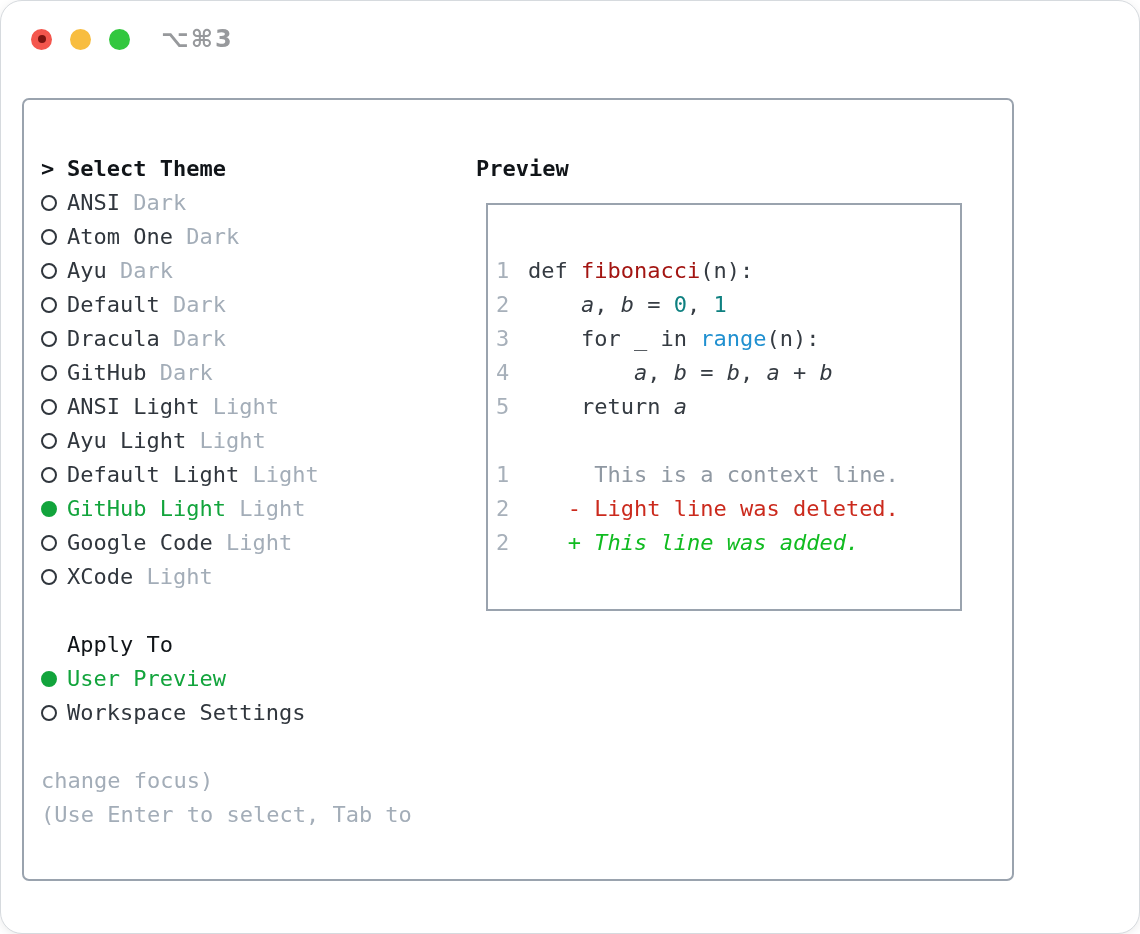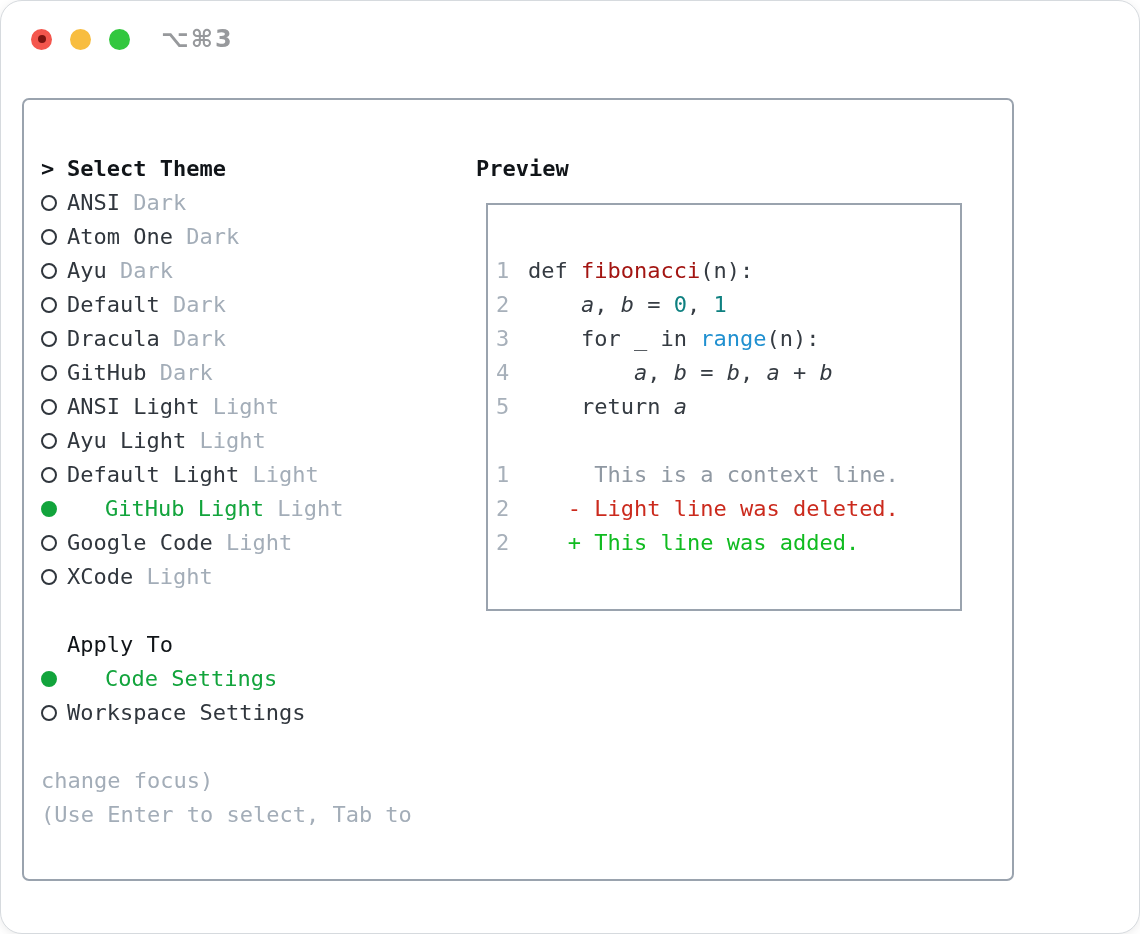--- a/index.html
+++ b/index.html
@@ -41,21 +41,21 @@
   .row{
     height:34px;line-height:34px;font-size:22px;display:flex;align-items:center;
     color:var(--text-dark);white-space:pre;
   }
   .bullet-slot{width:26px;display:flex;align-items:center;flex:none;}
   .radio{width:12px;height:12px;border-radius:50%;border:2.5px solid var(--text-dark);box-sizing:content-box;}
   .radio.sel{background:var(--accent);border-color:var(--accent);}
   .prompt{font-weight:bold;color:var(--text-black);font-size:22px;}
   .hdr{font-weight:bold;color:var(--text-black);}
   .variant{color:var(--muted);}
-  .row.selected .name{color:var(--accent);margin-left:38px;}
+  .row.selected .name{color:var(--accent);}
   .spacer{height:34px;}
   .hint{
     font-size:22px;line-height:34px;color:var(--muted);white-space:pre;
   }
   
   .right-col{position:absolute;left:452px;top:52px;width:490px;}
   .preview-title{
     height:34px;line-height:34px;font-size:22px;font-weight:bold;
     color:var(--text-black);
   }
@@ -66,21 +66,21 @@
   }
   .pline{display:flex;height:34px;line-height:34px;font-size:22px;white-space:pre;}
   .pline .ln{width:32px;flex:none;color:var(--line-num);}
   .seg-code{color:var(--code);}
   .seg-func{color:var(--syn-func);}
   .seg-num{color:var(--syn-number);}
   .seg-call{color:var(--syn-call);}
   .seg-var{color:var(--code);font-style:italic;}
   .seg-ctx{color:var(--diff-ctx);}
   .seg-del{color:var(--diff-del);}
-  .seg-add{color:var(--diff-add);}
+  .seg-add{color:var(--diff-add);font-style:italic;}
 </style>
 </head>
 <body>
 
 <div class="window">
 
   <div class="titlebar">
     <div class="lights">
       <span class="light red"></span>
       <span class="light yellow"></span>
@@ -109,21 +109,21 @@
           <div class="row selected"><span class="bullet-slot"><span class="radio sel"></span></span><span class="name">GitHub Light</span><span class="variant"> Light</span></div>
           <div class="row"><span class="bullet-slot"><span class="radio"></span></span><span class="name">Google Code</span><span class="variant"> Light</span></div>
           <div class="row"><span class="bullet-slot"><span class="radio"></span></span><span class="name">XCode</span><span class="variant"> Light</span></div>
         </div>
       <div class="spacer"></div>
       <div class="row">
         <span class="bullet-slot"></span>
         <span style="color:var(--text-black);">Apply To</span>
       </div>
       <div id="apply-list">
-          <div class="row selected"><span class="bullet-slot"><span class="radio sel"></span></span><span class="name">Code Settings</span></div>
+          <div class="row selected"><span class="bullet-slot"><span class="radio sel"></span></span><span class="name">User Preview</span></div>
           <div class="row"><span class="bullet-slot"><span class="radio"></span></span><span class="name">Workspace Settings</span></div>
         </div>
       <div class="spacer"></div>
       <div id="hint" class="hint"><div>change focus)</div><div>(Use Enter to select, Tab to</div></div>
     </div>
 
     <div class="right-col">
       <div class="preview-title">Preview</div>
       <div class="preview-box" id="preview-box">
           <div class="pline"><span class="ln">1</span><span class="seg-code">def </span><span class="seg-func">fibonacci</span><span class="seg-code">(n):</span></div>

